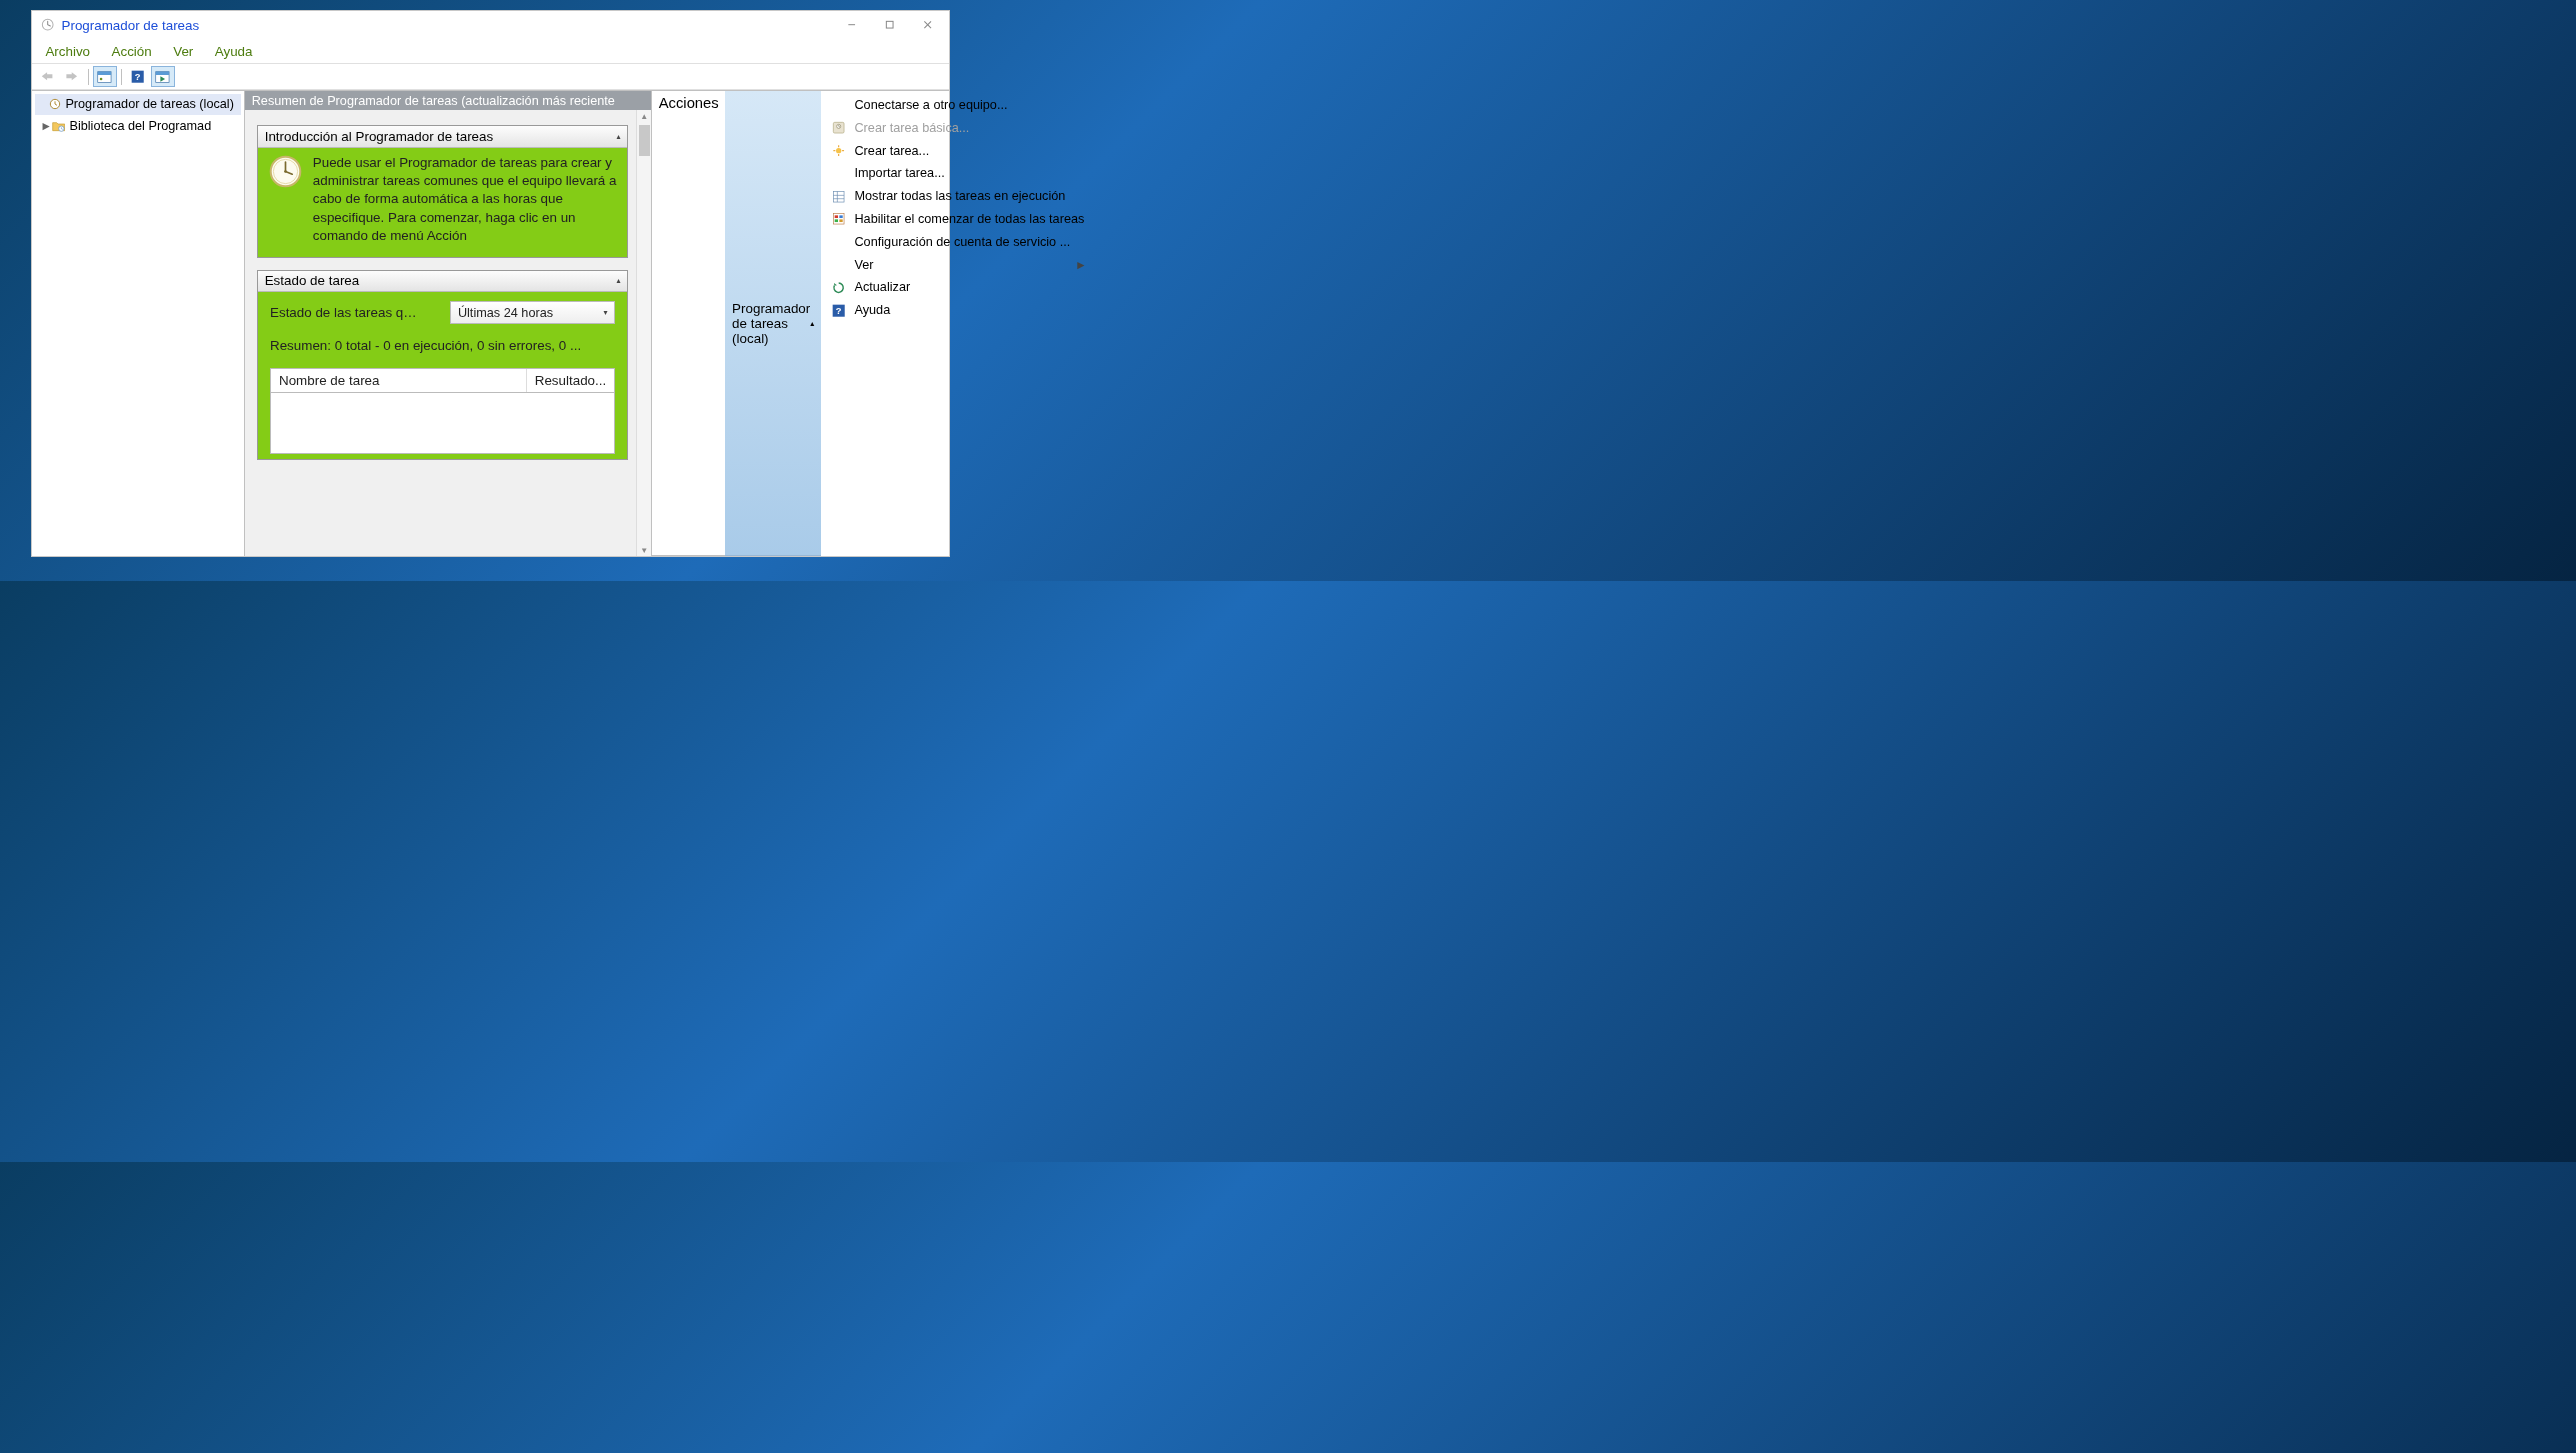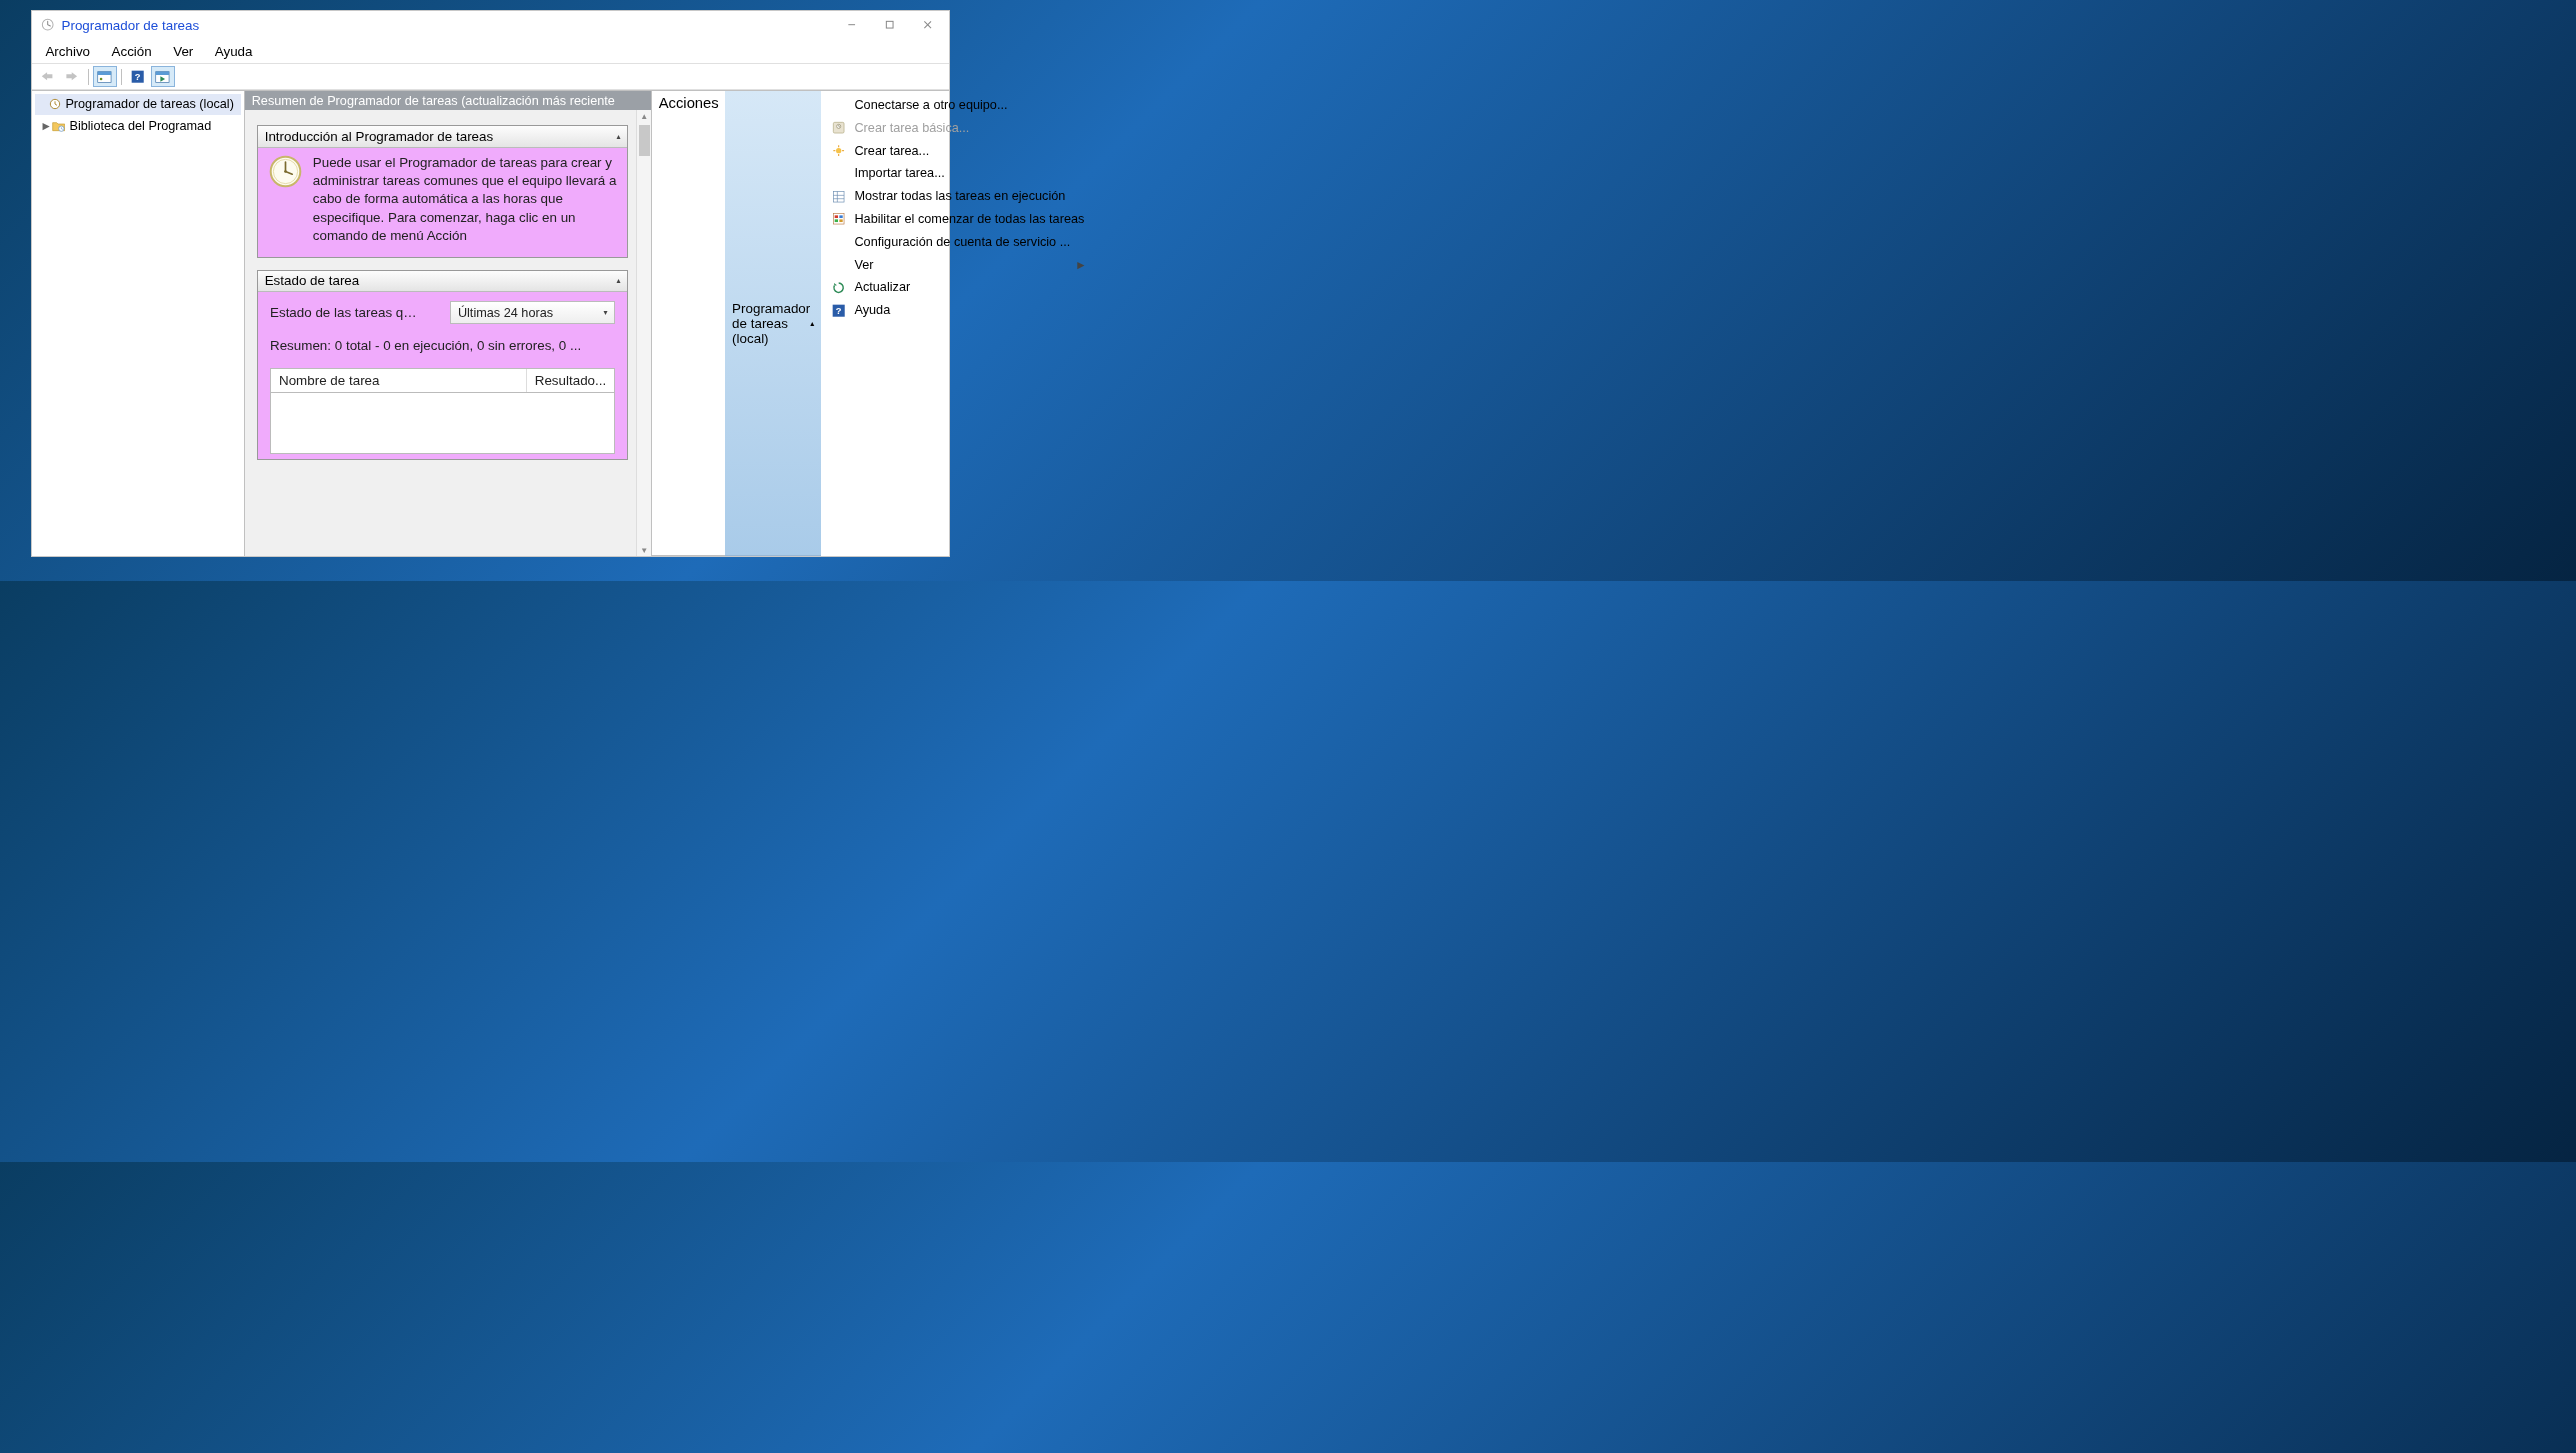--- a/index.html
+++ b/index.html
@@ -3,21 +3,21 @@
 <meta charset="utf-8">
 <style>
   * { box-sizing: border-box; margin: 0; padding: 0; font-family: "Segoe UI", Tahoma, sans-serif; }
   body { background: linear-gradient(135deg, #0a3d62 0%, #1e6bb8 40%, #052442 100%); width: 1030px; height: 581px; overflow: hidden; }
   .window { position: absolute; left: 31px; top: 10px; width: 919px; height: 547px; background: #fff; border: 0.7px solid #c8c8c8; display: flex; flex-direction: column; }
   .titlebar { height: 28px; display: flex; align-items: center; padding: 0 2.7px 0 8px; color: #1d4ed8; font-size: 13.4px; }
   .titlebar .tb-icon { width: 14.8px; height: 14.8px; margin-right: 6.7px; display: flex; align-items: center; justify-content: center; }
   .titlebar .spacer { flex: 1; }
   .win-ctrls { display: flex; }
   .win-ctrls .wc { width: 38px; height: 24px; display:flex; align-items:center; justify-content:center; color:#8a8a8a; cursor:pointer; }
-  .menubar { height: 24px; display:flex; align-items:center; padding: 0 4px; gap: 2.7px; font-size: 13.4px; color:#000000; }
+  .menubar { height: 24px; display:flex; align-items:center; padding: 0 4px; gap: 2.7px; font-size: 13.4px; color:#4d7c0f; }
   .menubar .mitem { padding: 2.7px 9.4px; cursor:pointer; }
   .toolbar { height: 27px; display:flex; align-items:center; padding: 0 2.7px; gap:1.3px; border-top:0.7px solid #e0e0e0; border-bottom:0.7px solid #e0e0e0; }
   .tbtn { width:24px; height:21.5px; display:flex; align-items:center; justify-content:center; cursor:pointer; }
   .tbtn.sel { background:#d6eaf8; border:0.7px solid #8ab4dc; }
   .tbtn.dim { opacity:.35; }
   .tsep { width:0.7px; height:16px; background:#c0c0c0; margin:0 2.7px; }
   .body { flex:1; display:flex; border-top:0.7px solid #c0c0c0; min-height:0; }
   .pane-l { width: 213px; border-right:0.7px solid #c0c0c0; background:#fff; padding:2.7px; font-size:12.7px; }
   .pane-m { flex:1; border-right:0.7px solid #c0c0c0; background:#f0f0f0; display:flex; flex-direction:column; min-width:0; }
   .pane-r { width: 297px; background:#fff; display:flex; flex-direction:row; font-size:12.7px; }
@@ -25,21 +25,21 @@
   .tree-row.sel { background:#e1e8f7; }
   .tree-row .twisty { width:12px; text-align:center; color:#666; font-size:9.4px; }
   .tree-row .ticon { width:13.4px; height:13.4px; margin-right:4px; display:flex; align-items:center; justify-content:center; }
   .mid-hdr { background:#9ba0a6; color:#fff; font-size:12.7px; padding:2.7px 6.7px; white-space:nowrap; overflow:hidden; }
   .mid-content { flex:1; display:flex; min-height:0; }
   .mid-inner { flex:1; padding:14.8px 8px 2.7px 12px; overflow:hidden; }
   .mid-scroll { width:14.8px; background:#f4f4f4; border-left:0.7px solid #ddd; position:relative; }
   .mid-scroll::before { content:"▲"; position:absolute; top:1.3px; left:0; right:0; text-align:center; font-size:8px; color:#888; }
   .mid-scroll::after { content:"▼"; position:absolute; bottom:1.3px; left:0; right:0; text-align:center; font-size:8px; color:#888; }
   .mid-scroll .thumb { position:absolute; top:14.8px; left:1.3px; right:1.3px; height:31px; background:#c8c8c8; }
-  .section { border:0.7px solid #999; background:#f0abfc; margin-bottom:12px; }
+  .section { border:0.7px solid #999; background:#84cc16; margin-bottom:12px; }
   .sec-hdr { background:linear-gradient(#fdfdfd,#e4e4e4); border-bottom:0.7px solid #bbb; padding:2.7px 6.7px; font-size:13.4px; display:flex; align-items:center; justify-content:space-between; cursor:pointer; }
   .sec-hdr .caret { color:#444; font-size:8px; }
   .intro-body { display:flex; padding:6.7px 9.4px; gap:9.4px; font-size:13.4px; color:#222; line-height:1.35; height:109px; overflow:hidden; }
   .intro-body .clock { flex:0 0 36px; display:flex; align-items:flex-start; justify-content:center; }
   .status-body { padding:9.4px 12px 5.4px 12px; font-size:13.4px; color:#222; }
   .status-row { display:flex; align-items:center; gap:10.7px; margin-bottom:13.4px;justify-content:flex-end; }
   .combo { flex:0 0 165px; height:23px; border:0.7px solid #bbb; background:linear-gradient(#fff,#eee); display:flex; align-items:center; justify-content:space-between; padding:0 6.7px; font-size:12.7px; cursor:pointer; }
   .combo .cv { color:#444; font-size:8px; }
   .summary-line { margin-bottom:14.8px; white-space:nowrap; overflow:hidden; text-overflow:ellipsis; }
   .tbl { border:0.7px solid #bbb; }

